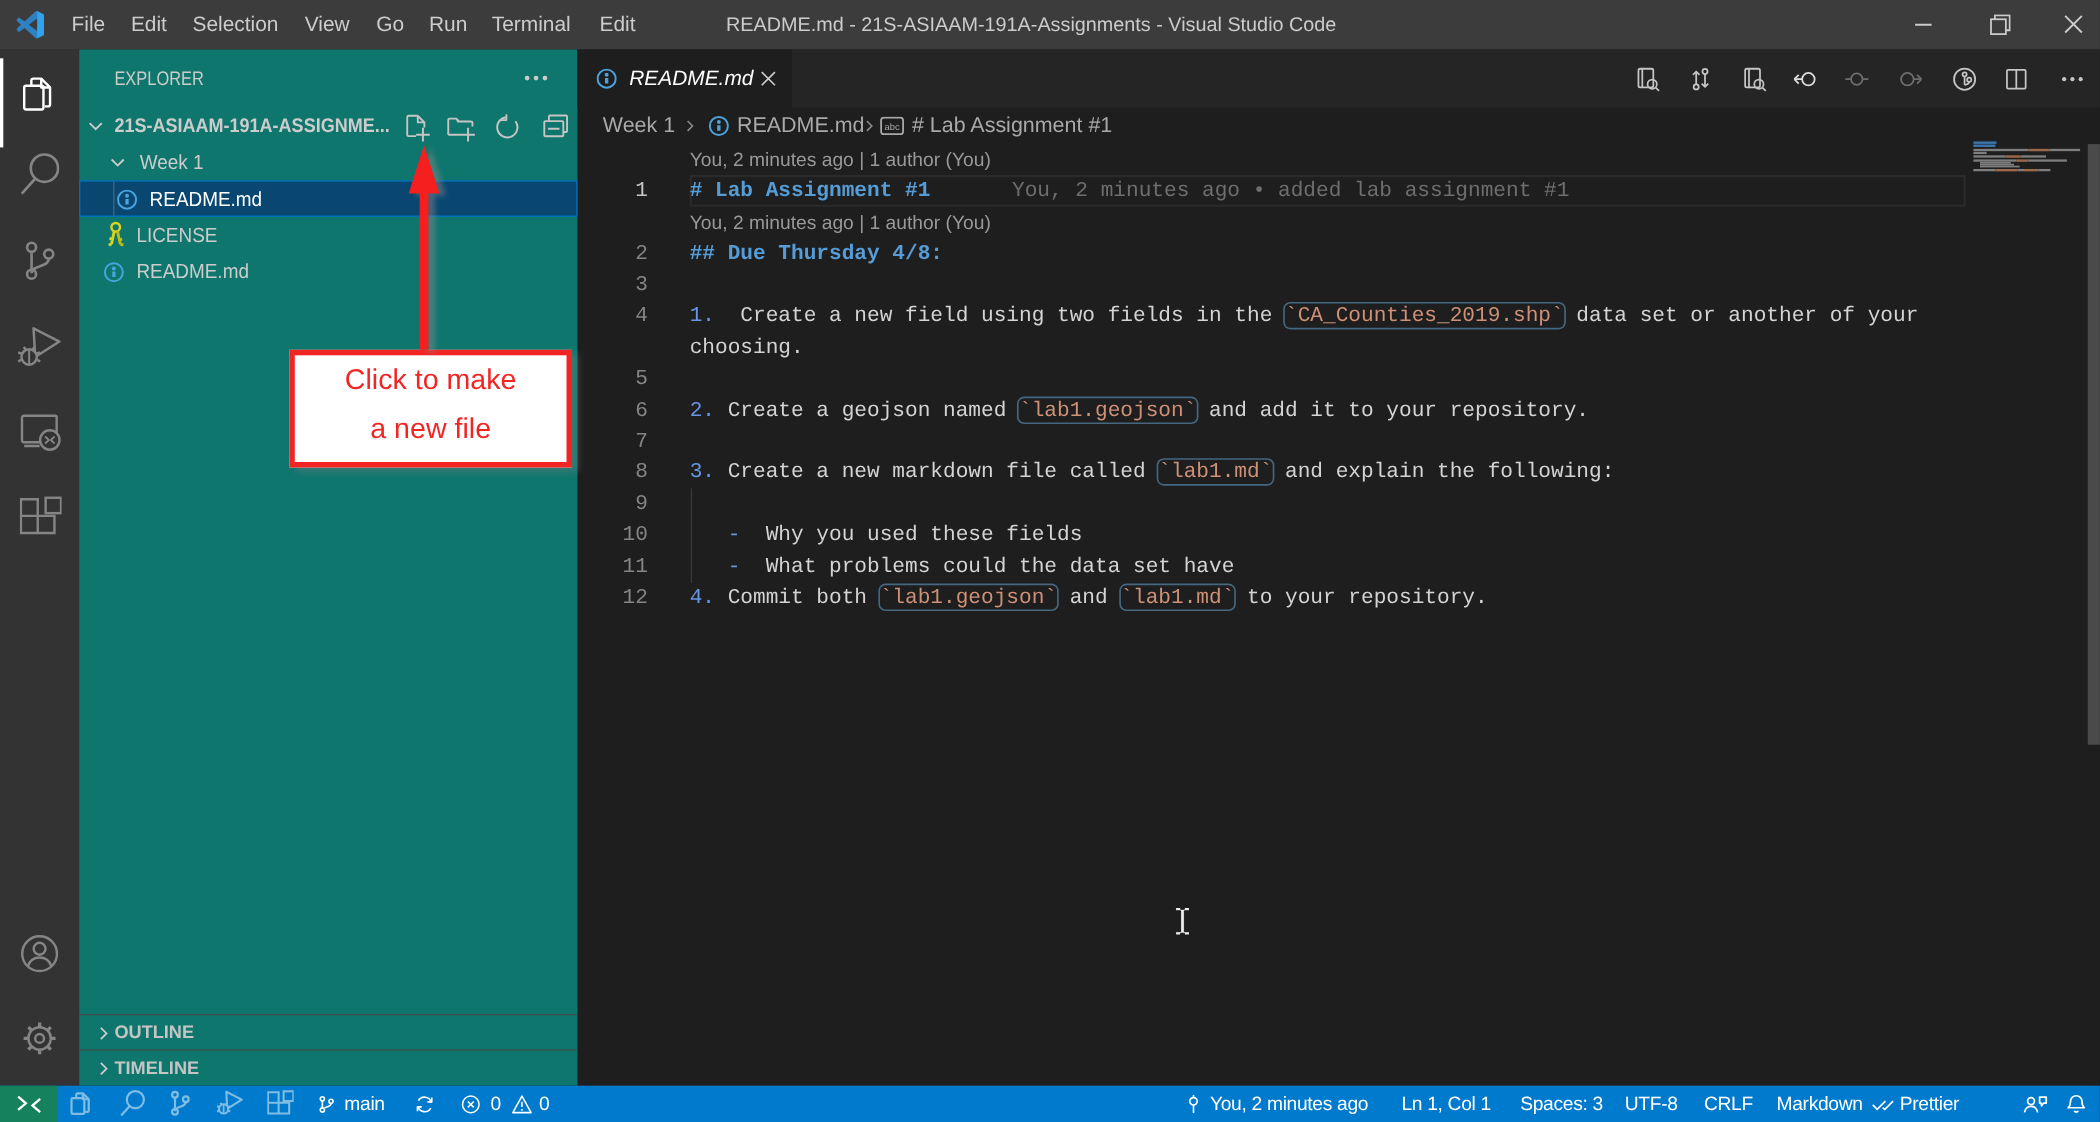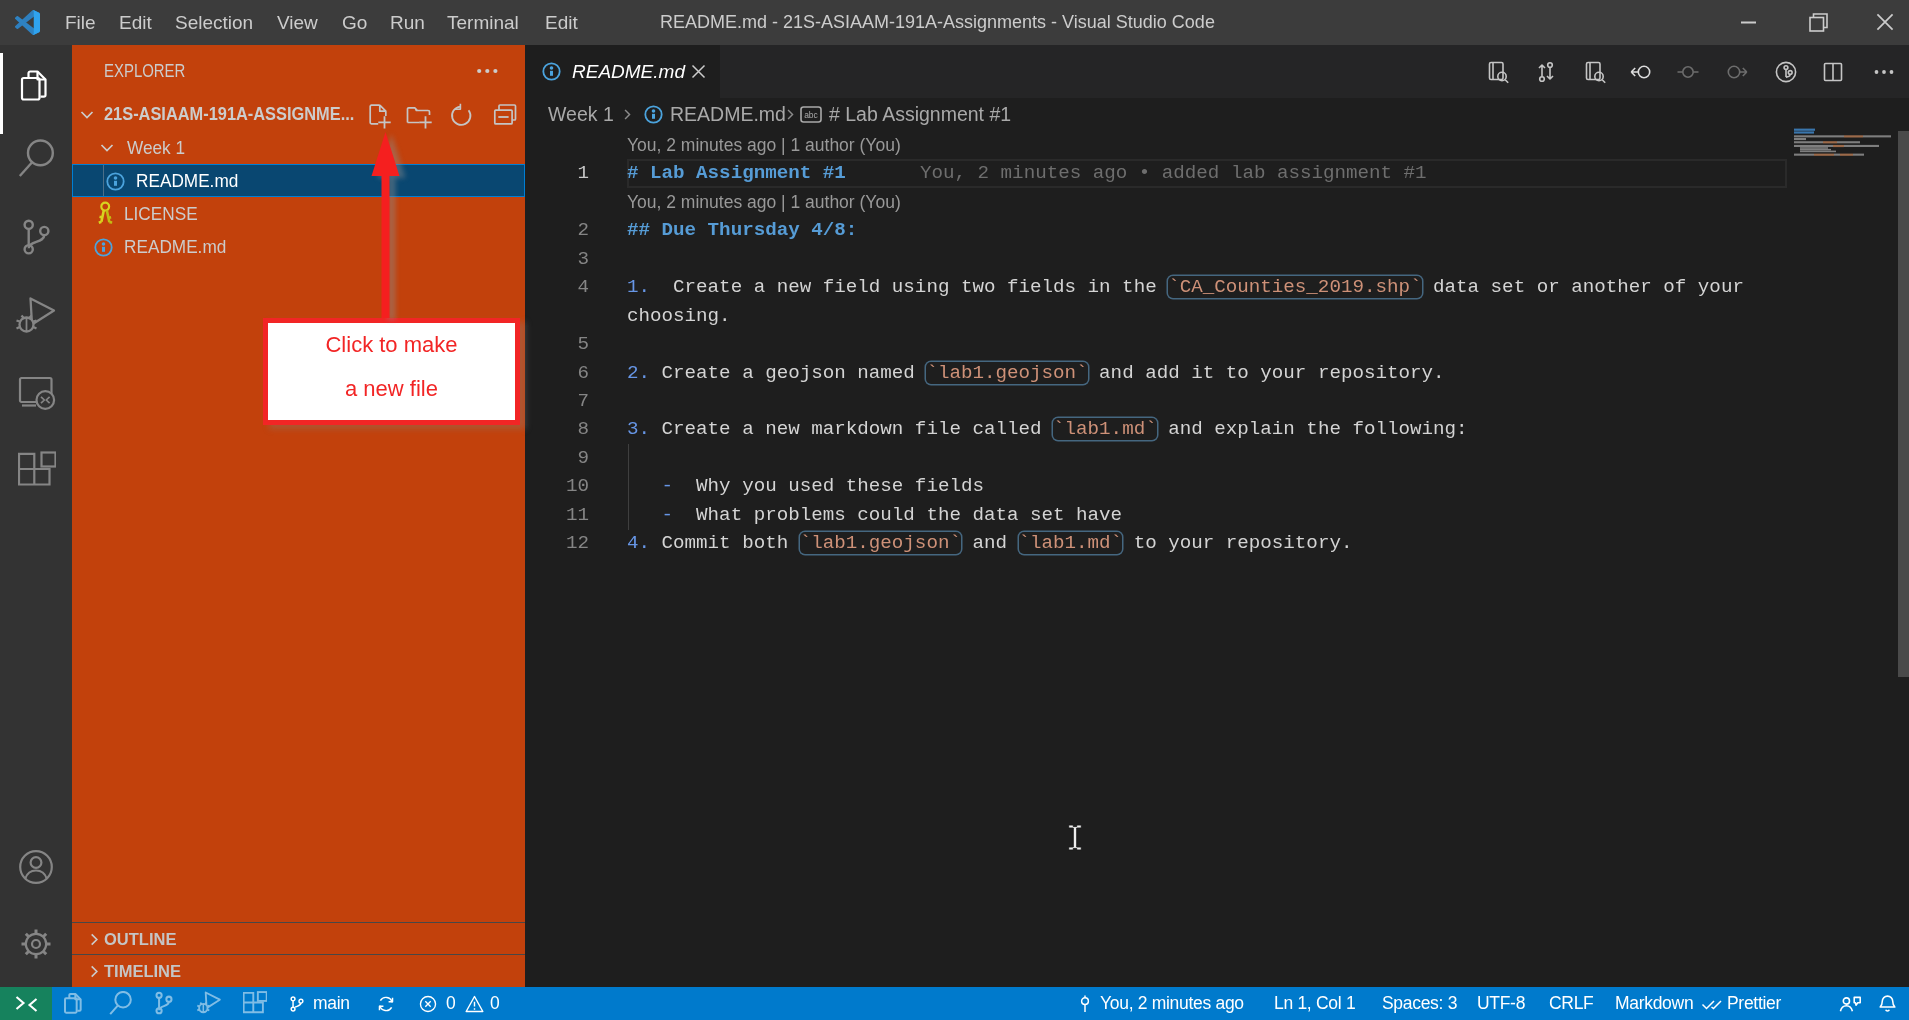--- a/index.html
+++ b/index.html
@@ -8,40 +8,40 @@
 .abs{position:absolute}
 #stage{position:absolute;left:0;top:0;width:1909px;height:908px;border-radius:25px;}
 
 #titlebar{left:0;top:0;width:1909px;height:45px;background:#3c3c3c;color:#cccccc;}
 .menu{position:absolute;top:0;height:45px;line-height:45px;font-size:19px;color:#cccccc}
 #wintitle{position:absolute;top:0;left:660px;width:600px;height:45px;line-height:45px;text-align:left;font-size:18px;color:#cccccc}
 
 #actbar{left:0;top:45px;width:72px;height:942px;background:#333333;}
 #actind{left:0;top:53px;width:3px;height:81px;background:#fff;}
 
-#sidebar{left:72px;top:45px;width:453px;height:942px;background:#c2410c;color:#cccccc;overflow:hidden}
+#sidebar{left:72px;top:45px;width:453px;height:942px;background:#0f766e;color:#cccccc;overflow:hidden}
 .row{position:absolute;left:0;width:453px;height:33px;line-height:33px;font-size:18.5px;color:#cccccc;white-space:nowrap;transform:scaleX(0.93);transform-origin:0 50%}
 .seclabel{font-weight:700;font-size:16.5px;color:#c5c5c5}
 
 #tabbar{left:525px;top:45px;width:1384px;height:53px;background:#252526;}
 #tab1{left:525px;top:45px;width:195px;height:53px;background:#1e1e1e;color:#ffffff;}
 #breadcrumb{left:525px;top:98px;width:1384px;height:33px;line-height:33px;color:#a9a9a9;font-size:19.5px;white-space:nowrap}
 .ln{position:absolute;left:525px;width:64px;text-align:right;font-family:"Liberation Mono",monospace;font-size:19.2px;line-height:28.44px;color:#858585}
 .cl{position:absolute;left:627px;font-family:"Liberation Mono",monospace;font-size:19.2px;line-height:28.44px;color:#d4d4d4;white-space:pre}
 .h{color:#569cd6;font-weight:700}
 .n{color:#6796e6}
 .ic{color:#ce9178;box-shadow:0 0 0 1.5px #456780;border-radius:5px}
 .lens{position:absolute;left:627px;font-size:17.5px;line-height:28.44px;color:#999999;white-space:nowrap}
 
 #statusbar{left:0;top:987px;width:1909px;height:33px;background:#007acc;}
 #remote{left:0;top:987px;width:52px;height:33px;background:#16825d;}
 .sbi{position:absolute;top:987px;height:33px;line-height:33px;white-space:nowrap;color:#ffffff;font-size:17.5px;letter-spacing:-0.3px}
 
 #callout{left:263px;top:318px;width:257px;height:107px;background:#ffffff;border:5px solid #f22525;
-text-align:center;font-size:22px;line-height:44px;color:#f22525;
+text-align:center;font-size:26px;line-height:44px;color:#f22525;
 filter:drop-shadow(6px 4px 3px rgba(130,130,130,0.32));}
 svg{display:block}
 </style>
 </head>
 <body>
 <div id="stage">
 <div class="abs" id="titlebar">
  <svg class="abs" style="left:15px;top:10px" width="25" height="25" viewBox="0 0 100 100">
   <path fill="#2e7fbe" d="M96.461 10.796 75.857.876a6.23 6.23 0 0 0-7.107 1.207l-67.451 61.5a4.167 4.167 0 0 0 .004 6.162l5.51 5.009a4.167 4.167 0 0 0 5.32.236l81.228-61.62c2.725-2.067 6.639-.124 6.639 3.297v-.24a6.25 6.25 0 0 0-3.539-5.63Z"></path>
   <path fill="#2e82c2" d="m96.461 89.204-20.604 9.92a6.229 6.229 0 0 1-7.107-1.207l-67.451-61.5a4.167 4.167 0 0 1 .004-6.162l5.51-5.009a4.167 4.167 0 0 1 5.32-.236l81.228 61.62c2.725 2.067 6.639.124 6.639-3.297v.24a6.25 6.25 0 0 1-3.539 5.63Z"></path>

